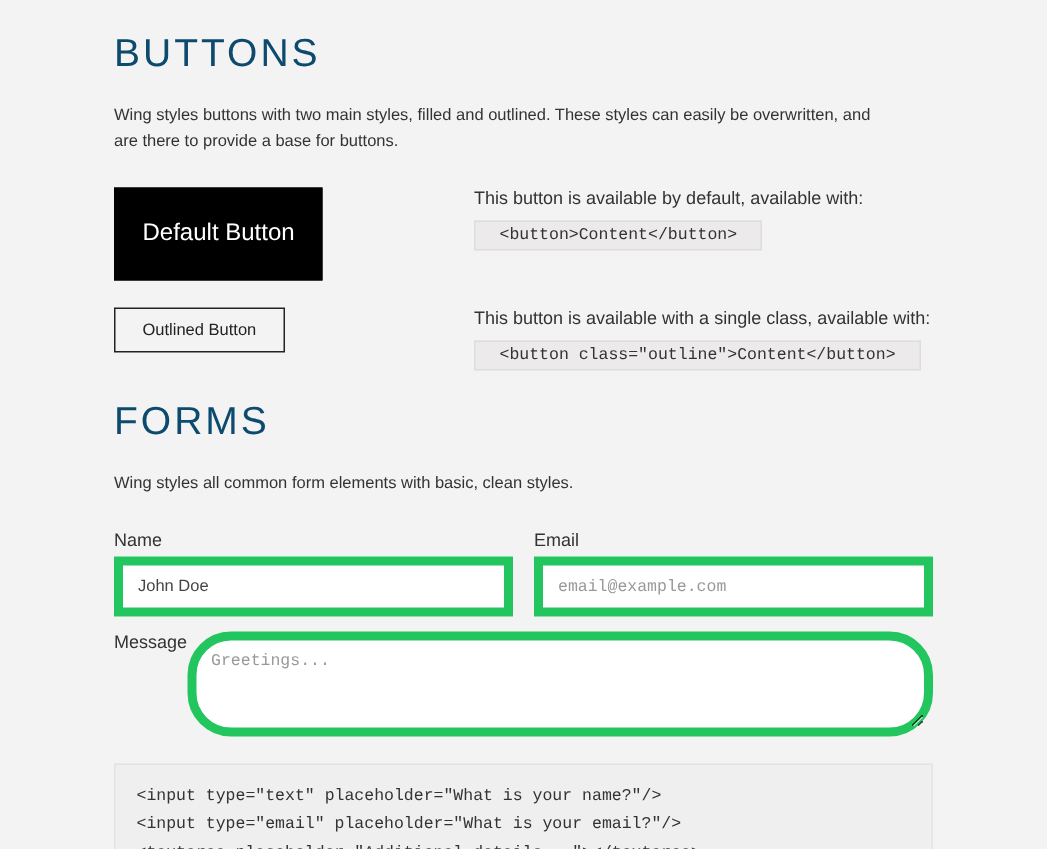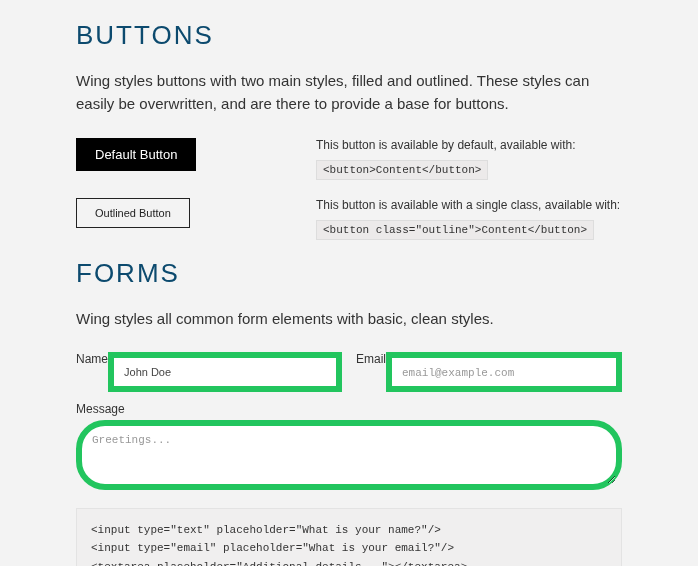--- a/index.html
+++ b/index.html
@@ -12,69 +12,69 @@
     font-size: 13px;
   }
   h2.section {
     font-weight: 200;
     letter-spacing: 2px;
     font-size: 26px;
     color: #0c4a6e;
     margin: 6px 0 18px 0;
   }
   p.intro {
-    font-size: 15px;
+    font-size: 11px;
     line-height: 1.55;
     color: #333;
     margin-bottom: 22px;
     max-width: 520px;
   }
   .row {
     display: flex;
     align-items: flex-start;
     gap: 40px;
     margin-bottom: 18px;
   }
   .left { flex: 0 0 200px; }
   .right { flex: 1; font-size: 12px; color: #333; }
   .right p { margin-bottom: 8px; }
   button.default {
     background: #000;
     color: #fff;
     border: 1px solid #000;
-    font-size: 13px;
-    padding: 8px 18px;
+    font-size: 16px;
+    padding: 21px 18px;
     cursor: pointer;
     font-family: inherit;
   }
   button.outline {
     background: transparent;
     color: #222;
     border: 1px solid #222;
     font-size: 11px;
     padding: 8px 18px;
     cursor: pointer;
     font-family: inherit;
     text-align: right;
   }
   code.inline {
     background: #eceaea;
     border: 1px solid #ddd;
-    padding: 3px 6px;
+    padding: 3px 16px;
     font-family: "Courier New", monospace;
     font-size: 11px;
     color: #333;
     display: inline-block;
   }
   .form-grid {
     display: flex;
     gap: 14px;
     margin-bottom: 10px;
   }
-  .form-col { flex: 1; display: flex; flex-direction: row; }
+  .form-col { flex: 1; display: flex; flex-direction: column; }
   label.fld {
     font-size: 12px;
     color: #333;
     margin-bottom: 4px;
   }
   input[type=text], input[type=email], textarea {
     width: 100%;
     border: 6px solid #22c55e;
     background: #fff;
     padding: 8px 10px;
@@ -82,21 +82,21 @@
     font-family: inherit;
     color: #444;
   }
   input::placeholder, textarea::placeholder { color: #999; font-family: "Courier New", monospace; }
   textarea {
     height: 70px;
     resize: both;
     font-family: Liberation Mono, monospace;
     border-radius: 29px;
   }
-  .msg-block { display: flex; flex-direction: column; margin-bottom: 18px; }
+  .msg-block { display: flex; flex-direction: row; margin-bottom: 18px; }
   pre.codeblock {
     background: #f0efef;
     border: 1px solid #e3e3e3;
     padding: 12px 14px;
     font-family: "Courier New", monospace;
     font-size: 11px;
     line-height: 1.7;
     color: #333;
     white-space: pre;
   }

